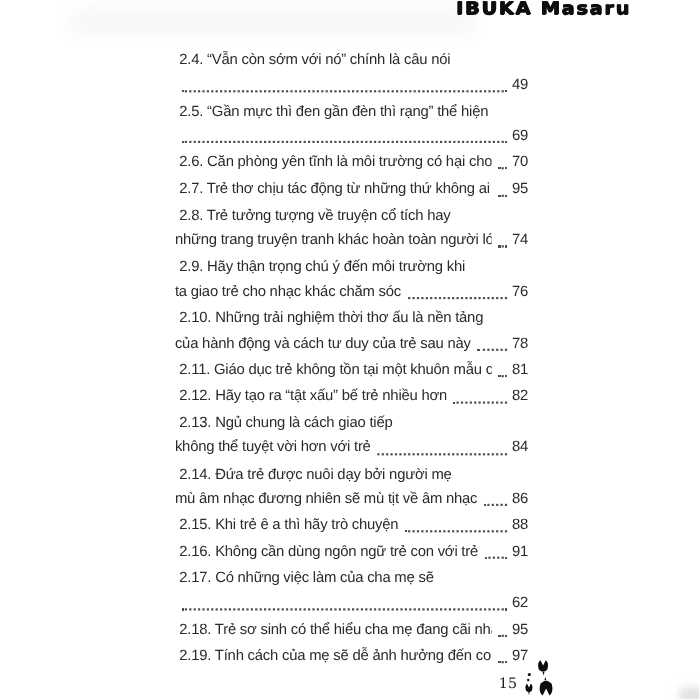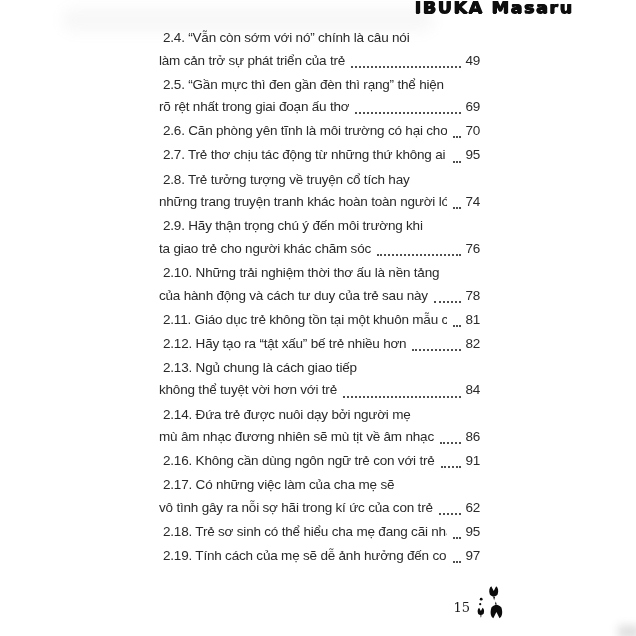--- a/index.html
+++ b/index.html
@@ -44,21 +44,21 @@
     letter-spacing: 1.4px;
     color: #0e0e0e;
     text-shadow: 0.7px 0 0 #0e0e0e, -0.3px 0 0 #0e0e0e, 0 0.5px 0 #0e0e0e;
     transform: scaleX(1.1);
     transform-origin: 100% 0;
     white-space: nowrap;
   }
   .toc {
     position: absolute;
     left: 159px;
-    top: 27px;
+    top: 43px;
     width: 321px;
     font-size: 13.5px;
     letter-spacing: -0.2px;
     color: #2a2a2a;
   }
   .entry { margin-bottom: 1.5px; }
   .line {
     line-height: 22.6px;
     white-space: nowrap;
   }
@@ -71,21 +71,21 @@
   .leader {
     flex: 1 1 auto;
     min-width: 8px;
     border-bottom: 2px dotted #4f4f4f;
     margin: 0 4px 4.5px 6px;
   }
   .pg { flex: 0 0 auto; }
   .footer {
     position: absolute;
     right: 132px;
-    bottom: 16px;
+    bottom: 2px;
     display: flex;
     align-items: flex-end;
   }
   .pageno {
     font-family: "DejaVu Serif", serif;
     font-size: 13px;
     color: #1d1d1d;
     margin-right: 7px;
     margin-bottom: 5px;
   }
@@ -97,29 +97,27 @@
 <div class="page">
   <div class="shade-top"></div>
   <div class="shade-corner"></div>
 
   <div class="running-header">IBUKA Masaru</div>
 
   <div class="toc">
       <div class="entry">
         <div class="line numline">2.4. “Vẫn còn sớm với nó” chính là câu nói</div>
         <div class="line lastline">
-          <span class="txt">làm cản trở sự phát triển của trẻ</span>
           <span class="leader"></span>
           <span class="pg">49</span>
         </div>
       </div>
       <div class="entry">
         <div class="line numline">2.5. “Gần mực thì đen gần đèn thì rạng” thể hiện</div>
         <div class="line lastline">
-          <span class="txt">rõ rệt nhất trong giai đoạn ấu thơ</span>
           <span class="leader"></span>
           <span class="pg">69</span>
         </div>
       </div>
       <div class="entry">
         <div class="line numline lastline">
           <span class="txt">2.6. Căn phòng yên tĩnh là môi trường có hại cho em bé</span>
           <span class="leader"></span>
           <span class="pg">70</span>
         </div>
@@ -135,21 +133,21 @@
         <div class="line numline">2.8. Trẻ tưởng tượng về truyện cổ tích hay</div>
         <div class="line lastline">
           <span class="txt">những trang truyện tranh khác hoàn toàn người lớn</span>
           <span class="leader"></span>
           <span class="pg">74</span>
         </div>
       </div>
       <div class="entry">
         <div class="line numline">2.9. Hãy thận trọng chú ý đến môi trường khi</div>
         <div class="line lastline">
-          <span class="txt">ta giao trẻ cho người khác chăm sóc</span>
+          <span class="txt">ta giao trẻ cho nhạc khác chăm sóc</span>
           <span class="leader"></span>
           <span class="pg">76</span>
         </div>
       </div>
       <div class="entry">
         <div class="line numline">2.10. Những trải nghiệm thời thơ ấu là nền tảng</div>
         <div class="line lastline">
           <span class="txt">của hành động và cách tư duy của trẻ sau này</span>
           <span class="leader"></span>
           <span class="pg">78</span>
@@ -180,29 +178,35 @@
       <div class="entry">
         <div class="line numline">2.14. Đứa trẻ được nuôi dạy bởi người mẹ</div>
         <div class="line lastline">
           <span class="txt">mù âm nhạc đương nhiên sẽ mù tịt về âm nhạc</span>
           <span class="leader"></span>
           <span class="pg">86</span>
         </div>
       </div>
       <div class="entry">
         <div class="line numline lastline">
+          <span class="txt">2.15. Khi trẻ ê a thì hãy trò chuyện</span>
+          <span class="leader"></span>
+          <span class="pg">88</span>
+        </div>
+      </div>
+      <div class="entry">
+        <div class="line numline lastline">
           <span class="txt">2.16. Không cần dùng ngôn ngữ trẻ con với trẻ</span>
           <span class="leader"></span>
           <span class="pg">91</span>
         </div>
       </div>
       <div class="entry">
         <div class="line numline">2.17. Có những việc làm của cha mẹ sẽ</div>
         <div class="line lastline">
-          <span class="txt">vô tình gây ra nỗi sợ hãi trong kí ức của con trẻ</span>
           <span class="leader"></span>
           <span class="pg">62</span>
         </div>
       </div>
       <div class="entry">
         <div class="line numline lastline">
           <span class="txt">2.18. Trẻ sơ sinh có thể hiểu cha mẹ đang cãi nhau</span>
           <span class="leader"></span>
           <span class="pg">95</span>
         </div>

